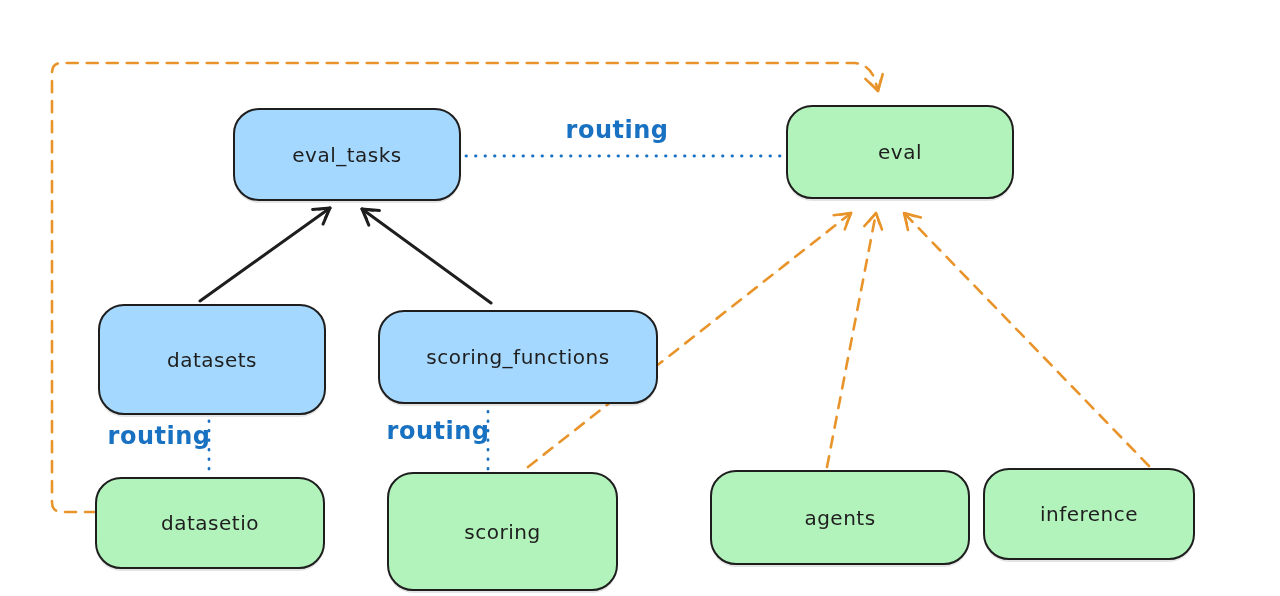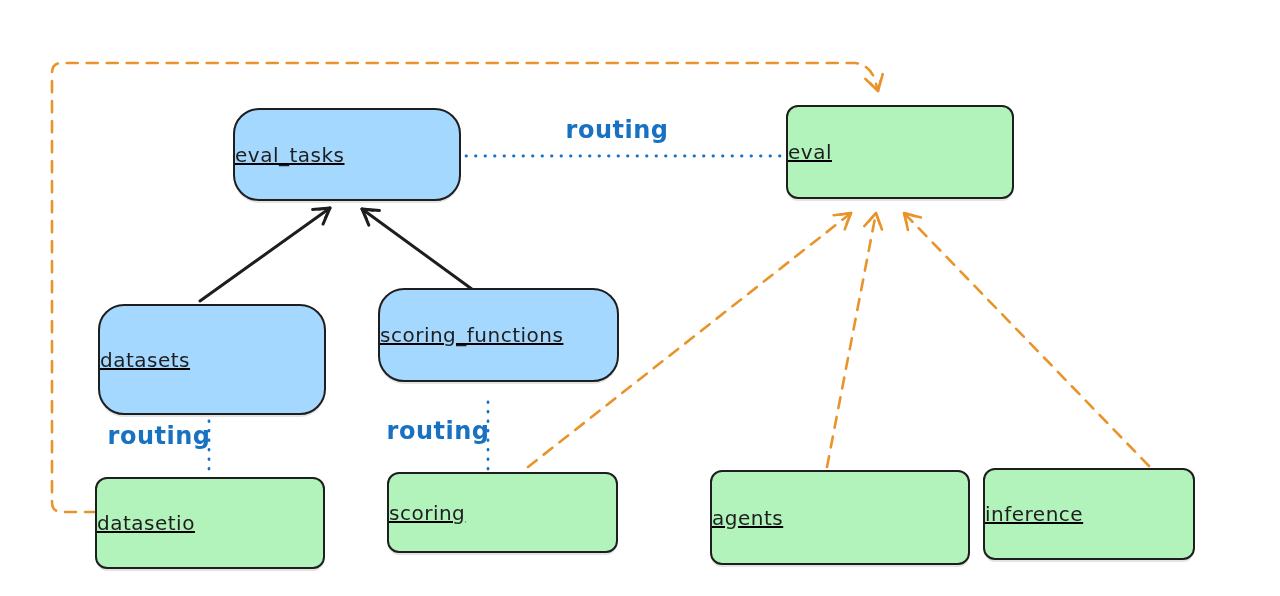--- a/index.html
+++ b/index.html
@@ -21,26 +21,25 @@
     top: 0;
     pointer-events: none;
   }
   .node {
     position: absolute;
     box-sizing: border-box;
     border: 2.5px solid #1e1e1e;
     border-radius: 26px;
     display: flex;
     align-items: center;
-    justify-content: flex-start;
+    justify-content: center;
     box-shadow: 0 3px 0 -1px rgba(30,30,30,0.12);
-    text-decoration: underline;
   }
   .node-blue  { background: #a5d8ff; }
-  .node-green { background: #b2f2bb; border-radius: 12px; }
+  .node-green { background: #b2f2bb; }
   .node-label {
     color: #1e1e1e;
     font-size: 20px;
     letter-spacing: 0.5px;
     white-space: nowrap;
   }
   .edge-label {
     position: absolute;
     transform: translate(-50%, -50%);
     color: #1971c2;
@@ -81,33 +80,33 @@
   </svg>
 
   <div class="node node-blue" style="left:233px; top:108px; width:228px; height:93px">
     <span class="node-label">eval_tasks</span>
   </div>
 
   <div class="node node-blue" style="left:98px; top:304px; width:228px; height:111px">
     <span class="node-label">datasets</span>
   </div>
 
-  <div class="node node-blue" style="left:378px; top:288px; width:241px; height:94px">
+  <div class="node node-blue" style="left:378px; top:310px; width:280px; height:94px">
     <span class="node-label">scoring_functions</span>
   </div>
 
   <div class="node node-green" style="left:786px; top:105px; width:228px; height:94px">
     <span class="node-label">eval</span>
   </div>
 
   <div class="node node-green" style="left:95px; top:477px; width:230px; height:92px">
     <span class="node-label">datasetio</span>
   </div>
 
-  <div class="node node-green" style="left:387px; top:472px; width:231px; height:81px">
+  <div class="node node-green" style="left:387px; top:472px; width:231px; height:119px">
     <span class="node-label">scoring</span>
   </div>
 
   <div class="node node-green" style="left:710px; top:470px; width:260px; height:95px">
     <span class="node-label">agents</span>
   </div>
 
   <div class="node node-green" style="left:983px; top:468px; width:212px; height:92px">
     <span class="node-label">inference</span>
   </div>

